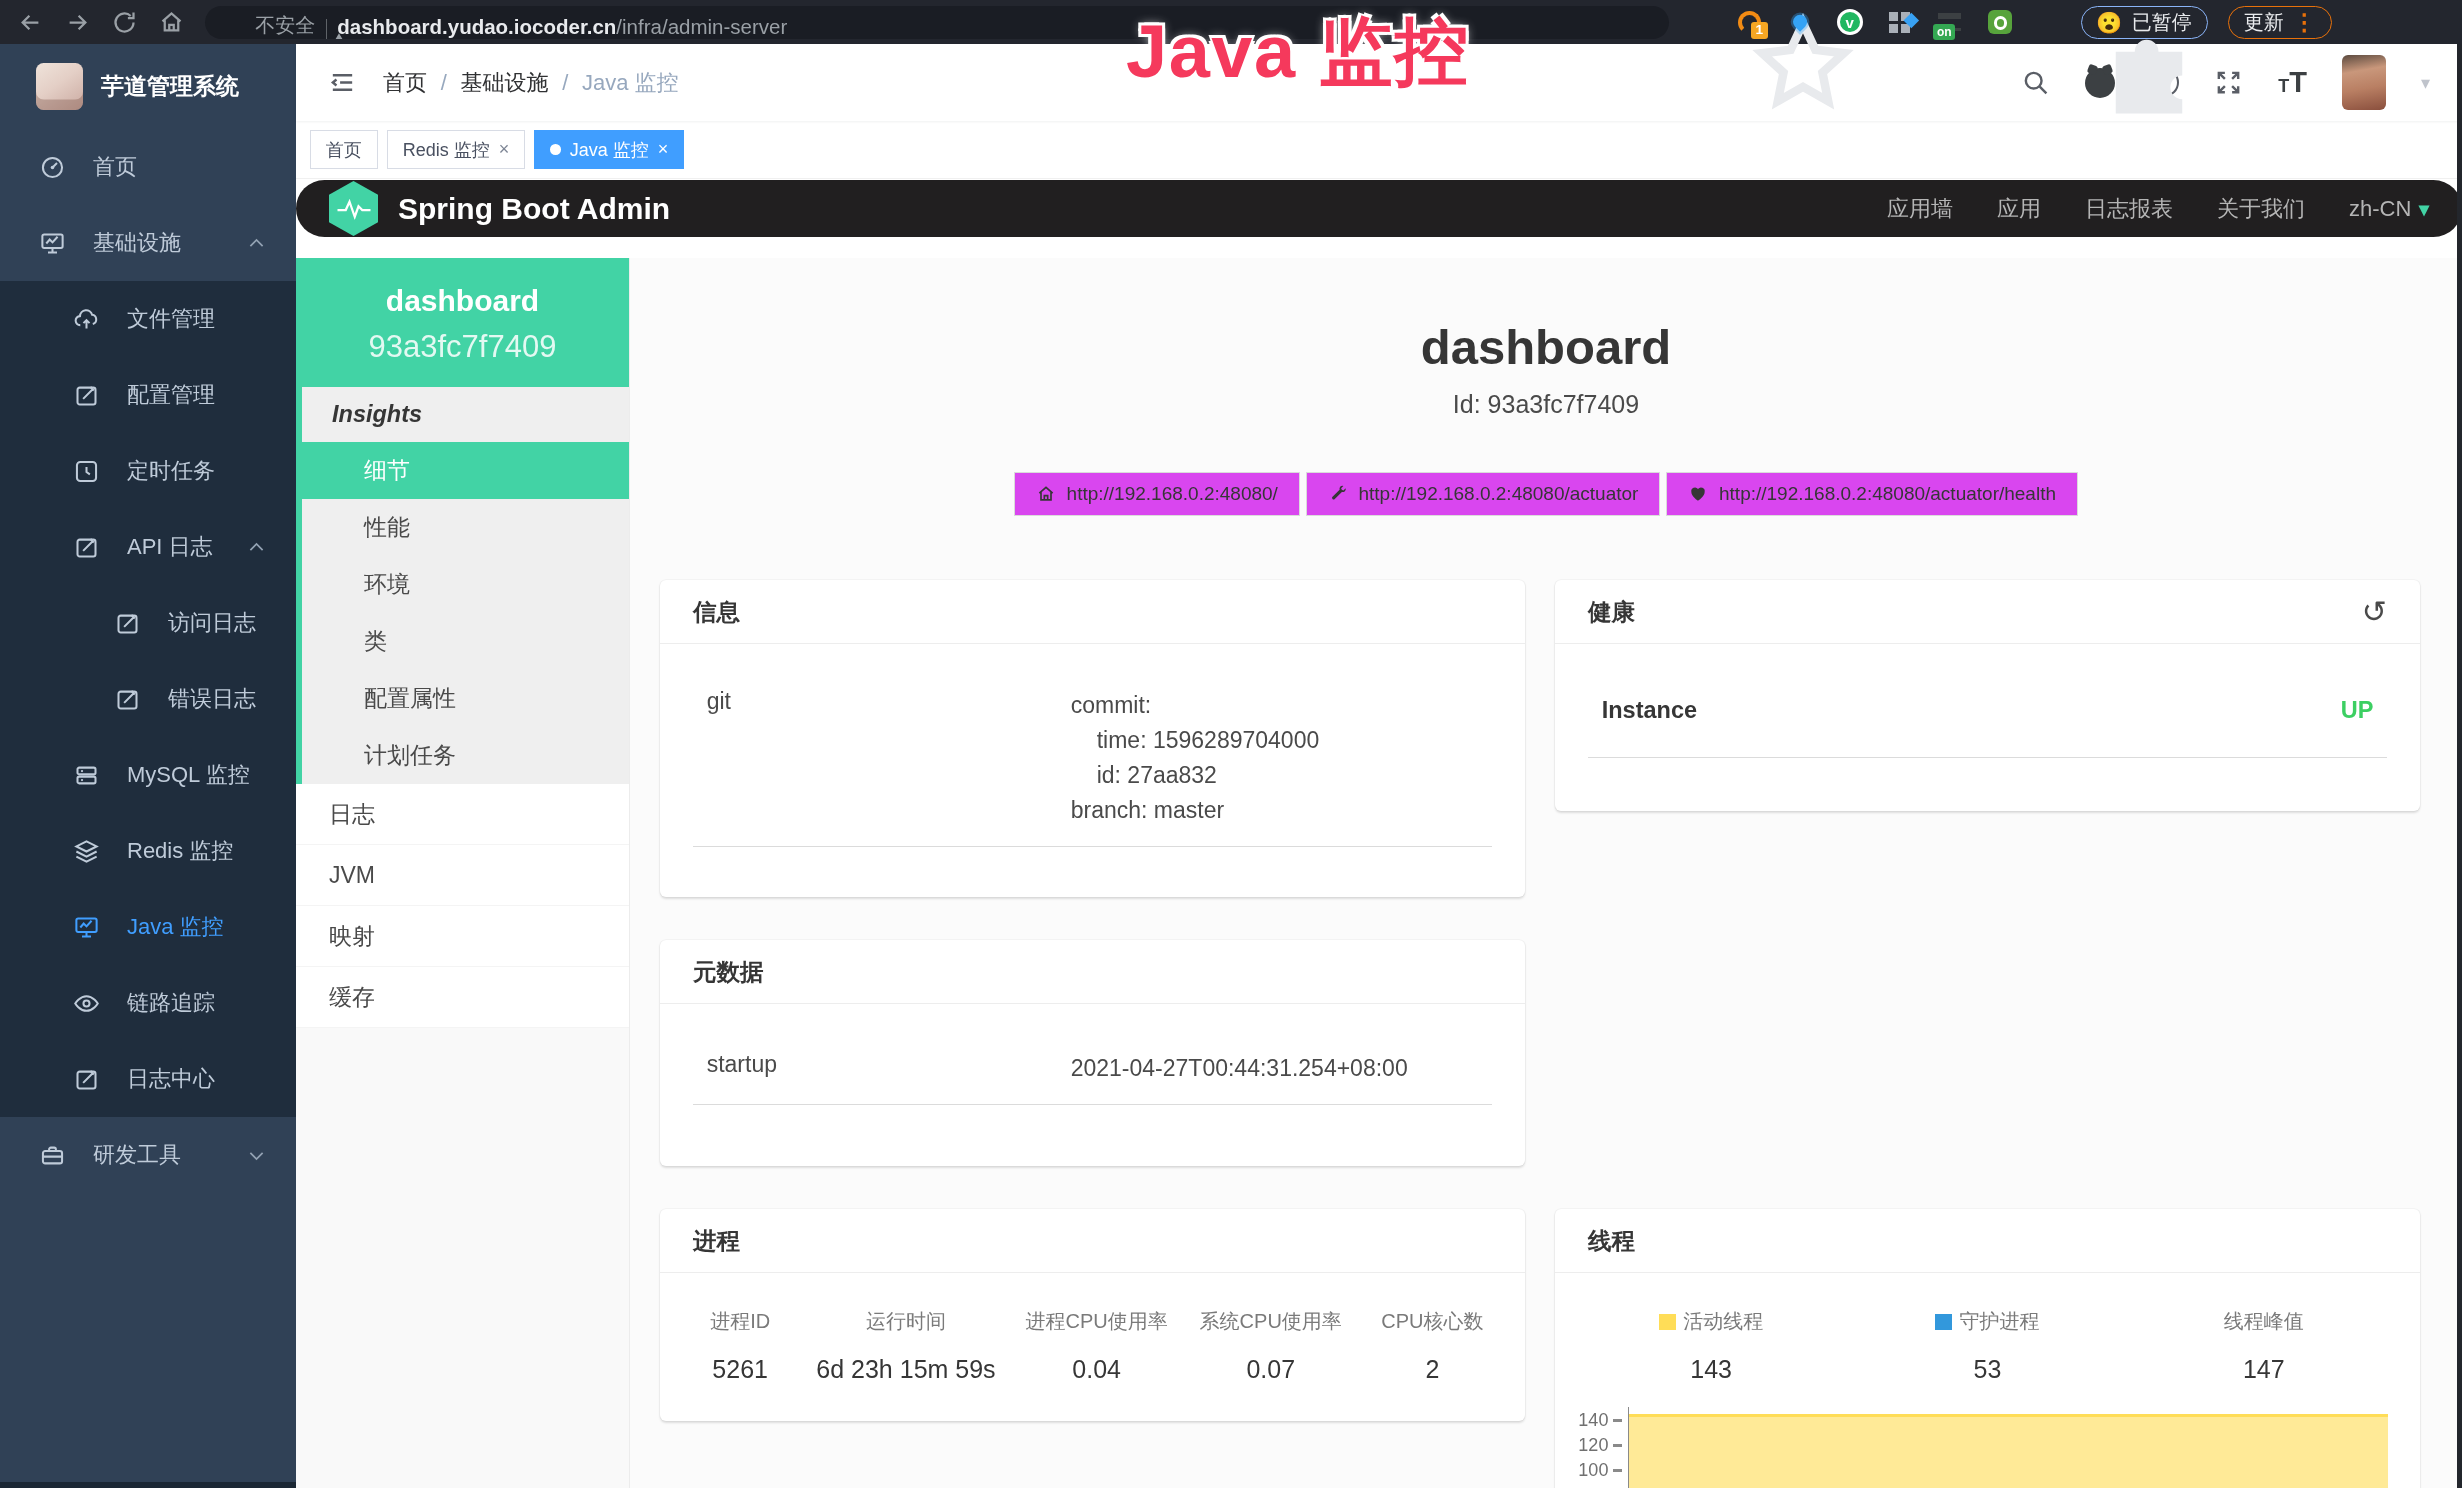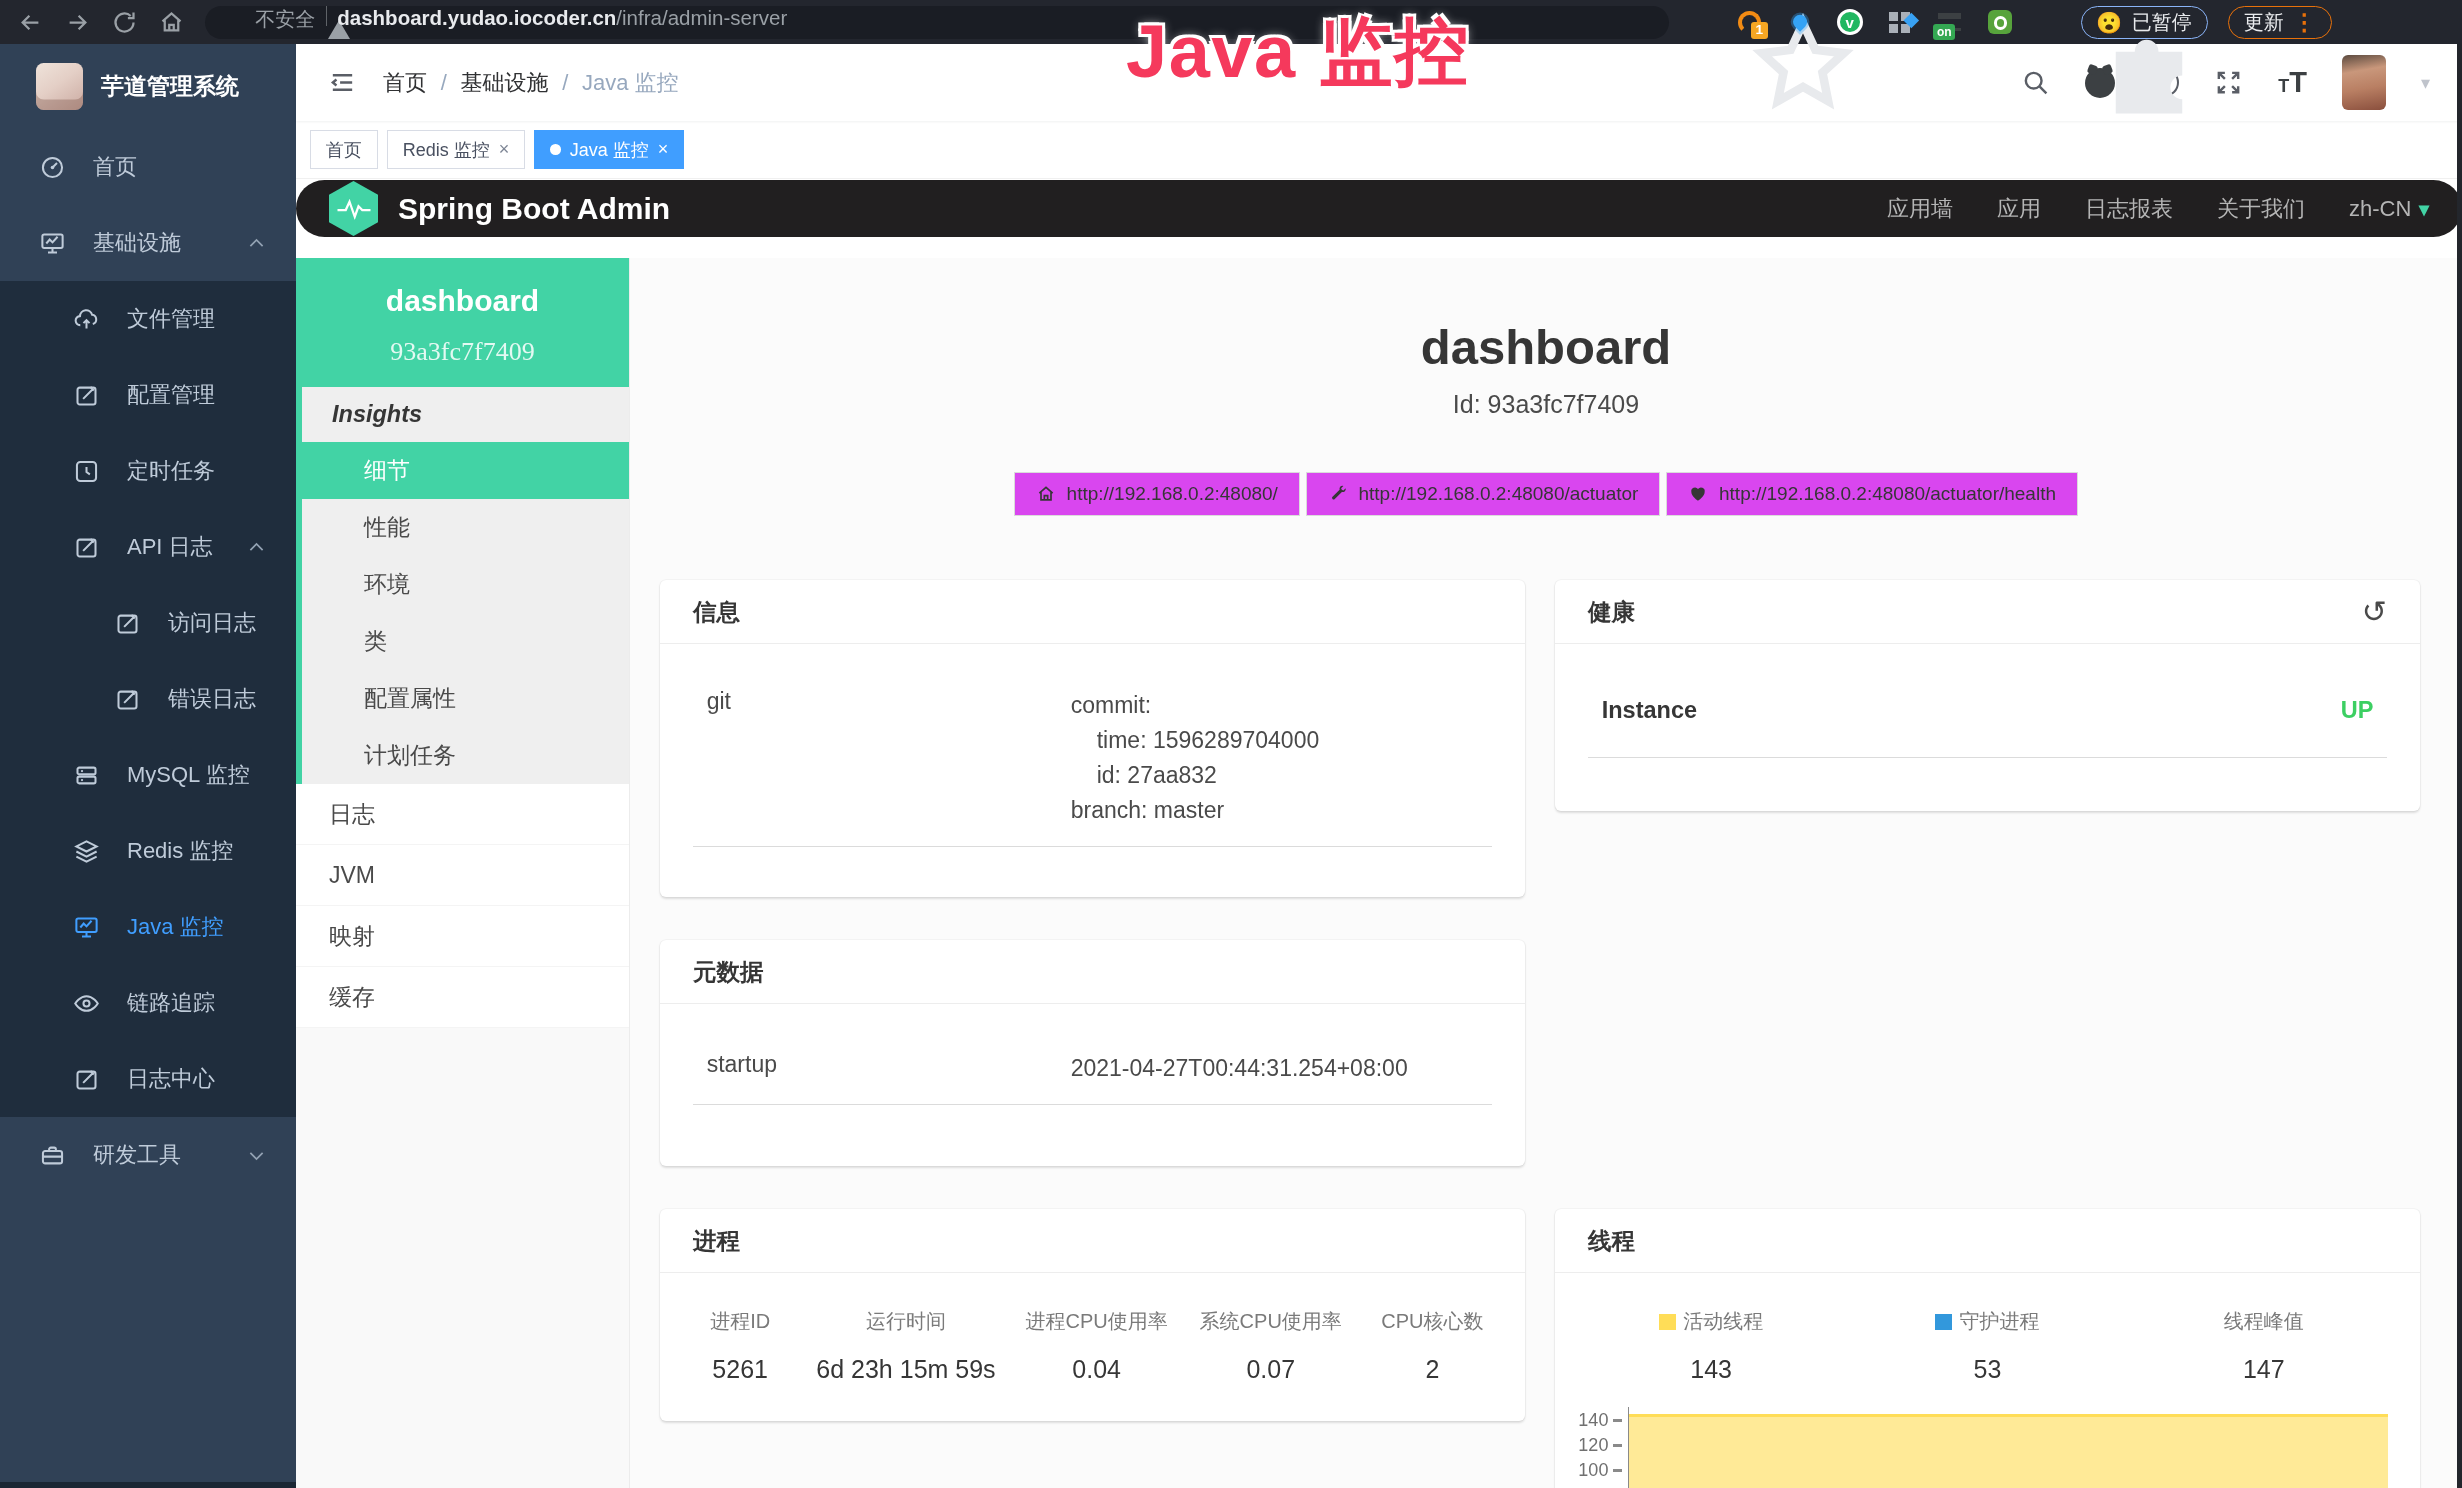--- a/index.html
+++ b/index.html
@@ -5,21 +5,21 @@
   * { margin:0; padding:0; box-sizing:border-box; }
   body { font-family:"Liberation Sans", sans-serif; background:#000; }
   .screen { position:relative; width:2462px; height:1489px; overflow:hidden; background:#fff; }
 
   
   .chrome { position:absolute; left:0; top:0; width:100%; height:44px; background:#23262e;
             display:flex; align-items:center; padding:0 16.7px; z-index:30; }
   .nav-ic { width:27px; height:27px; margin-right:20px; color:#9aa0a6; flex:0 0 auto; }
   .nav-ic svg { width:100%; height:100%; }
   .url-pill { flex:1 1 auto; max-width:1464px; height:33px; background:#1a1d24; border-radius:16.7px;
-              display:flex; align-items:flex-start; padding:0 20px; gap:10.6px; overflow:hidden; }
+              display:flex; align-items:flex-end; padding:0 20px; gap:10.6px; overflow:hidden; }
   .warn-ic { width:20px; height:20px; color:#9aa0a6; flex:0 0 auto; }
   .sec-label { font-size:20px; color:#9aa0a6; white-space:nowrap; }
   .url-div { width:0.8px; height:20px; background:#5f6368; }
   .url-text { font-size:20.5px; white-space:nowrap; }
   .url-domain { color:#e8eaed; font-weight:bold; }
   .url-path { color:#9aa0a6; }
   .chrome-right { margin-left:20px; display:flex; align-items:center; gap:20px; flex:0 0 auto; }
   .star-ic { width:26px; height:26px; color:#e8eaed; }
   .ext { width:30px; height:30px; position:relative; display:flex; align-items:center; justify-content:center; }
   .ext-c { width:23px; height:23px; border:4.6px solid #f28b14; border-radius:50%; border-bottom-color:transparent; }
@@ -113,21 +113,21 @@
   .sba-nav { margin-left:auto; display:flex; align-items:center; gap:44px; font-size:22px; }
   .sba-nav .nav-item { cursor:pointer; white-space:nowrap; }
   .locale { display:flex; align-items:center; gap:7.6px; cursor:pointer; }
   .locale .lc-caret { color:#42d3a5; font-size:20px; font-weight:bold; }
 
   
   .content { position:absolute; left:0; top:214px; right:0; bottom:0; background:#fbfbfb; overflow:hidden; }
   .sba-side { position:absolute; left:0; top:0; width:334px; bottom:0; background:#f9f9f9; border-right:0.8px solid #ececec; }
   .inst-head { height:129px; background:#42d3a5; color:#fff; text-align:center; padding-top:26px; }
   .inst-name { font-size:30px; font-weight:bold; }
-  .inst-id { font-size:26px; margin-top:19px; color:rgba(255,255,255,.85);font-family:Liberation Serif, serif; }
+  .inst-id { font-size:31px; margin-top:11px; color:rgba(255,255,255,.85); }
   .ins-group { border-left:6px solid #42d3a5; background:#efefef; }
   .ins-title { height:55px; display:flex; align-items:center; padding-left:30px; font-size:23.5px; font-weight:bold; color:#363636;font-style:italic; }
   .ins-item { height:57px; display:flex; align-items:center; padding-left:62px; font-size:23px; color:#4a4a4a; cursor:pointer; }
   .ins-item.active { background:#42d3a5; color:#fff; }
   .root-item { height:61px; display:flex; align-items:center; padding-left:33px; font-size:23px; color:#4a4a4a; cursor:pointer; background:#fff; border-bottom:0.8px solid #f4f4f4; }
 
   .main { position:absolute; left:334px; top:0; right:0; bottom:0; padding-top:61px; }
   .page-title { text-align:center; font-size:49px; font-weight:600; color:#363636; }
   .page-sub { text-align:center; font-size:25px; color:#4a4a4a; margin-top:15px; }
   .links-row { margin-top:53px; display:flex; justify-content:center; gap:6px; }

